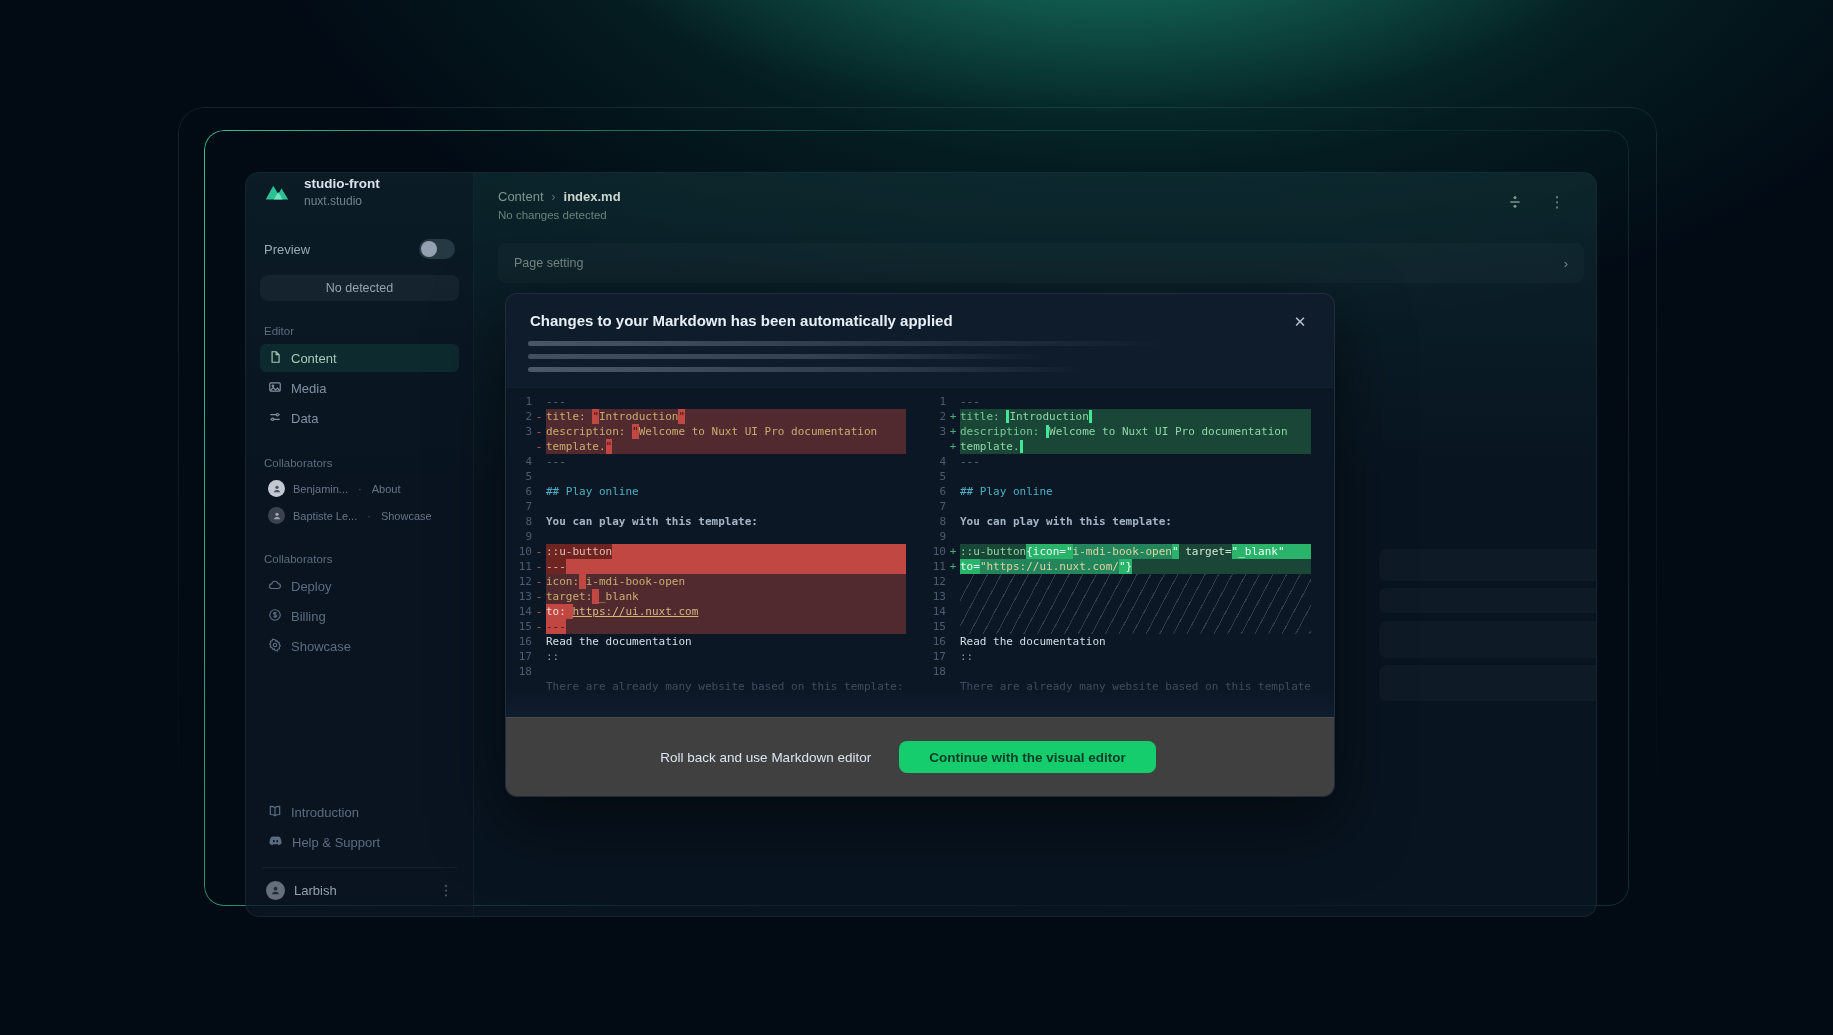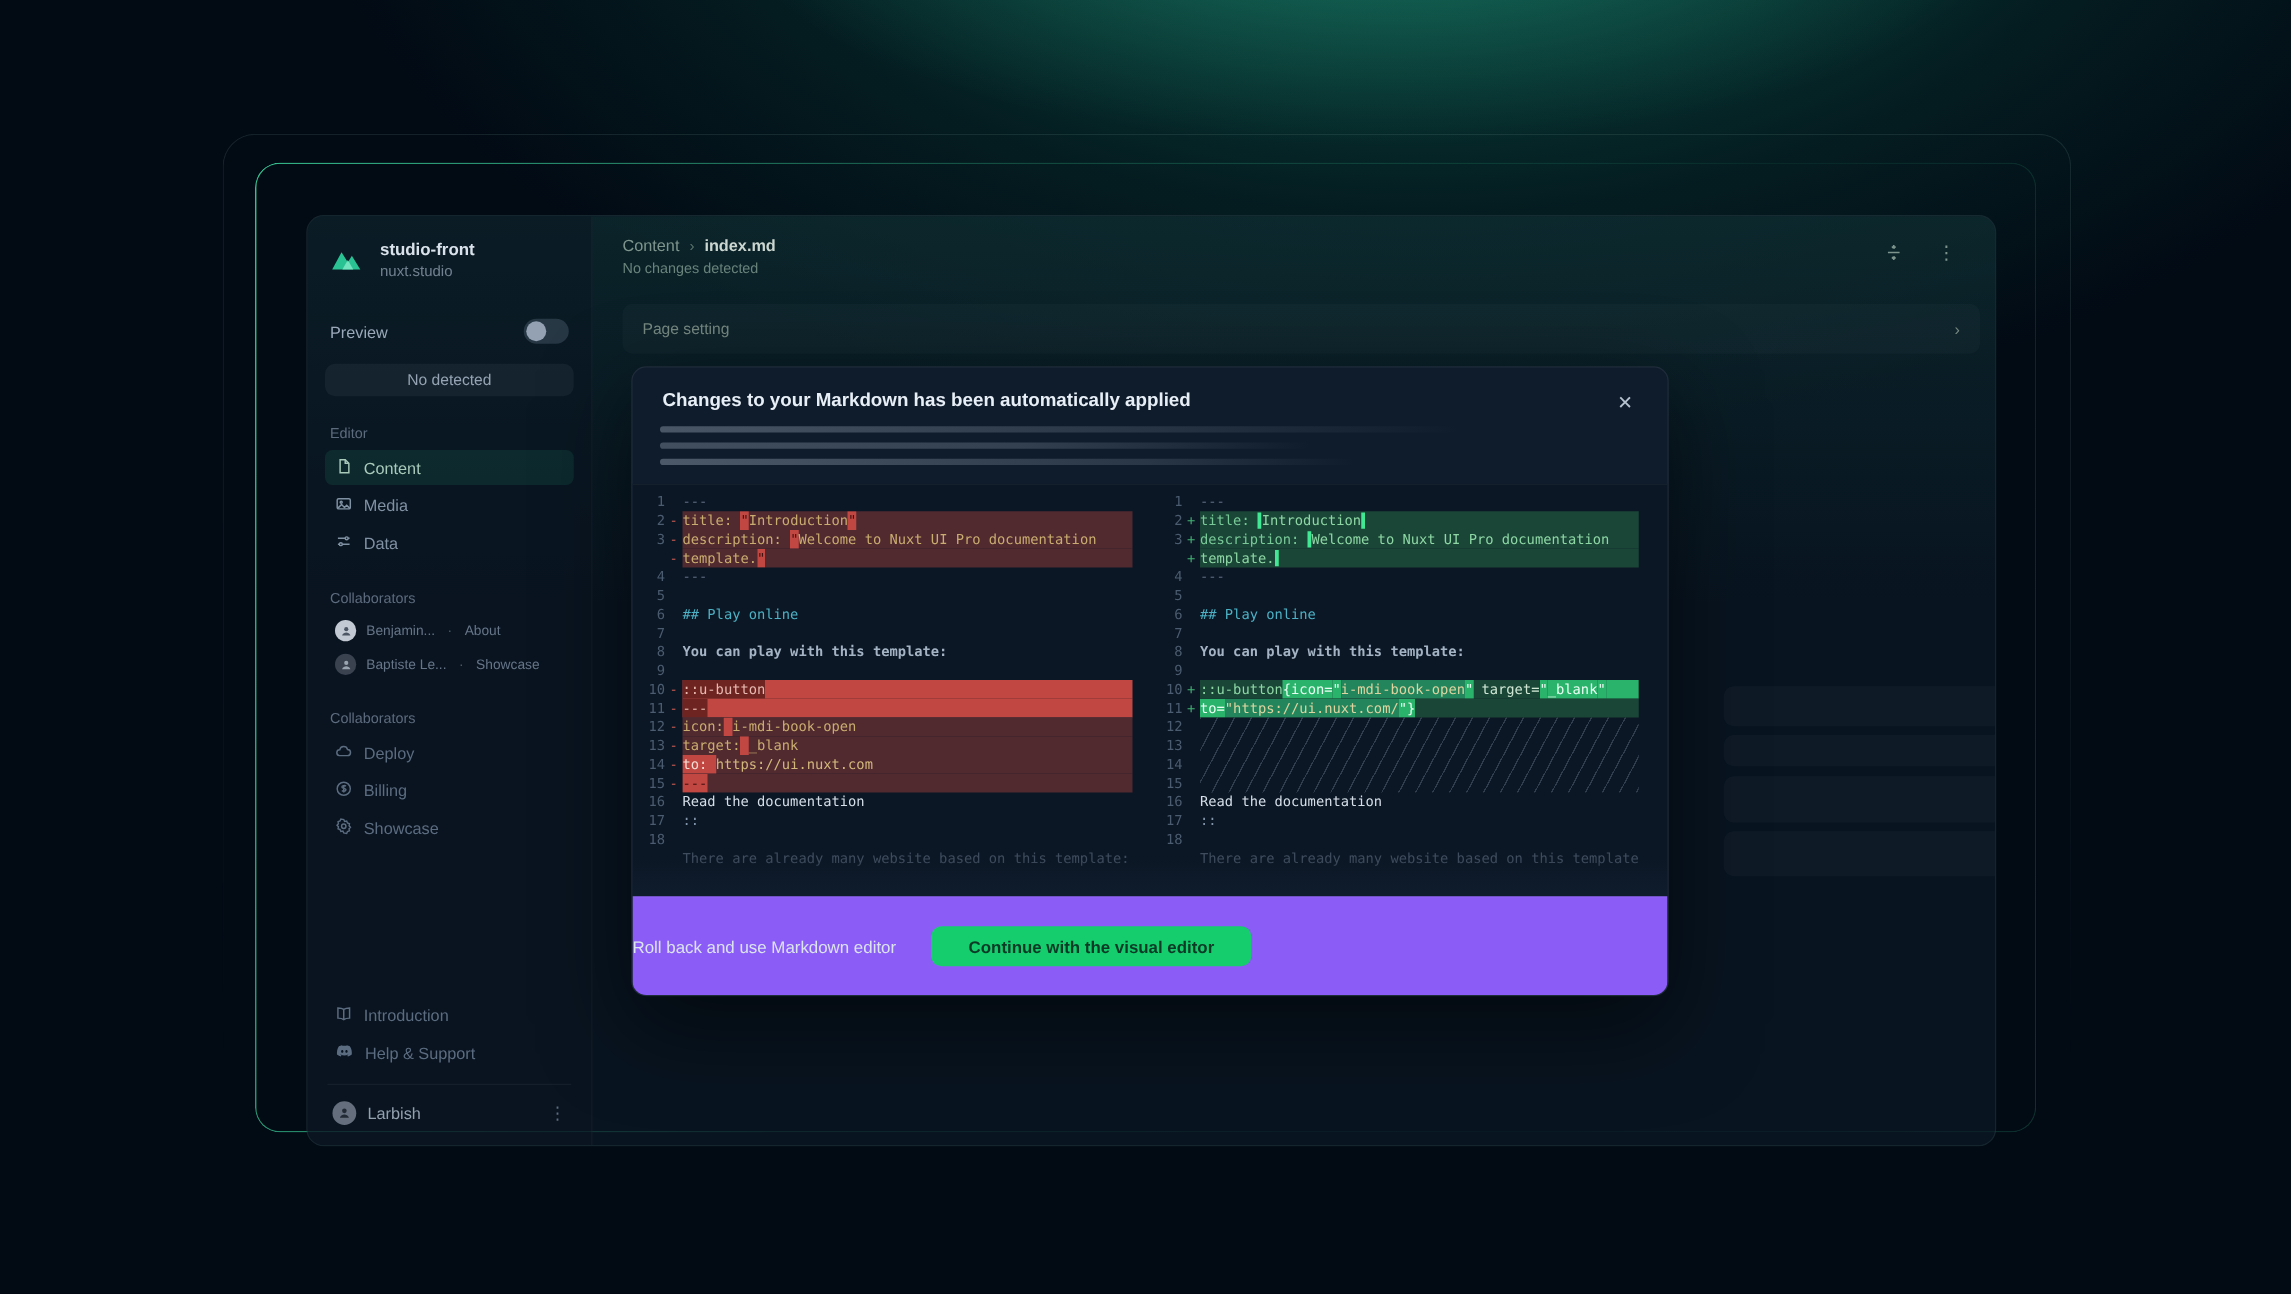--- a/index.html
+++ b/index.html
@@ -19,21 +19,21 @@
     background:linear-gradient(105deg, rgba(64,225,165,.85), rgba(64,225,165,.25) 38%, rgba(64,225,165,.07) 75%, rgba(64,225,165,.18));
     -webkit-mask:linear-gradient(#fff 0 0) content-box, linear-gradient(#fff 0 0);
     -webkit-mask-composite:xor;mask-composite:exclude;}
   
   .window{position:absolute;left:245px;top:172px;width:1350px;height:743px;border-radius:14px;
     background:rgba(14,27,42,.58);border:1px solid rgba(140,200,175,.10);overflow:hidden;}
   .window::before{content:"";position:absolute;inset:0;
     background:linear-gradient(180deg, rgba(22,95,78,.20), transparent 42%);pointer-events:none;}
   
   .sidebar{position:absolute;left:0;top:0;bottom:0;width:228px;box-sizing:border-box;
-    padding:18px 14px 12px;background:rgba(10,20,33,.45);border-right:1px solid rgba(255,255,255,.04);
+    padding:2px 14px 12px;background:rgba(10,20,33,.45);border-right:1px solid rgba(255,255,255,.04);
     display:flex;flex-direction:column;}
   .logo-row{display:flex;align-items:center;gap:10px;}
   .logo{width:34px;height:34px;flex:none;display:flex;align-items:center;justify-content:center;}
   .proj-name{font-size:13.5px;font-weight:700;color:#d9e2ea;}
   .proj-org{font-size:12px;color:#72818f;margin-top:3px;}
   .preview-row{margin-top:30px;display:flex;align-items:center;justify-content:space-between;padding:0 4px;}
   .preview-label{font-size:13px;color:#9aa8b8;}
   .toggle{width:36px;height:20px;border-radius:10px;background:rgba(110,126,146,.30);position:relative;}
   .toggle .knob{position:absolute;left:2px;top:2px;width:16px;height:16px;border-radius:50%;background:#93a1b2;}
   .nochanges{margin-top:16px;height:26px;border-radius:8px;background:rgba(148,163,184,.08);
@@ -91,37 +91,37 @@
   .rm .mark,.rms .mark{color:#c65a52;}
   .add .mark{color:#42b173;}
   .code{flex:1;display:flex;overflow:hidden;}
   .rm .code{background:#512a30;}
   .rms .code{background:#c14742;}
   .add .code{background:#1a4637;}
   .fade{opacity:.42;}
   .sg{flex:none;}
   .sg-k{color:#c9ac70;} .sg-s{color:#c9ac70;} .sg-p{color:#8496ab;} .sg-p2{color:#a4b4c4;font-weight:bold;}
   .sg-b{color:#d5dfe9;} .sg-m{color:#5d6c80;} .sg-h{color:#4cb1c4;}
-  .sg-lk{color:#d3b87c;text-align:right;}
+  .sg-lk{color:#d3b87c;text-decoration:underline;text-align:right;}
   .sg-hr{background:#c14742;color:#44110e;}
   .sg-hrl{background:#c14742;color:#f3ddd5;}
   .sg-dim{background:rgba(42,9,9,.55);color:#e8b9b0;}
   .sg-gk{color:#79c998;} .sg-gs{color:#8ed7a5;} .sg-gb{color:#cfe6d4;}
   .sg-hg{background:#2ab36b;color:#eafff3;}
   .sg-hg2{background:#23855c;color:#ddd4a0;}
   .sg-ins{width:3px;background:#41e792;margin:1px 0;}
   .sg-fg{flex:1;background:#2ab36b;}
   .hnums{display:flex;flex-direction:column;width:40px;flex:none;}
   .hnums .num{height:15px;}
   .hatchc{background:repeating-linear-gradient(118deg, rgba(151,170,192,.26) 0 1px, transparent 1px 12px);}
   .diff-fade{position:absolute;left:0;bottom:0;width:100%;height:30px;
     background:linear-gradient(180deg,transparent,#0f1c2c 90%);}
   .m-footer{position:absolute;left:0;bottom:0;width:100%;height:79px;box-sizing:border-box;
-    border-top:1px solid rgba(255,255,255,.06);display:flex;align-items:center;justify-content:flex-start;
-    gap:28px;padding-right:24px;background:#8b5cf6;}
+    border-top:1px solid rgba(255,255,255,.06);display:flex;align-items:center;justify-content:center;
+    gap:28px;padding-right:24px;background:#404040;}
   .btn-ghost{font-size:13.5px;color:#dbe4ee;}
   .btn-green{height:32px;padding:0 30px;border-radius:8px;background:#16cd6e;color:#0b3b26;
     font-size:13.5px;font-weight:700;display:flex;align-items:center;}
   .clickable{cursor:pointer;}
 </style>
 </head>
 <body>
 
 <div class="stage">
   <div class="glow1"></div>

